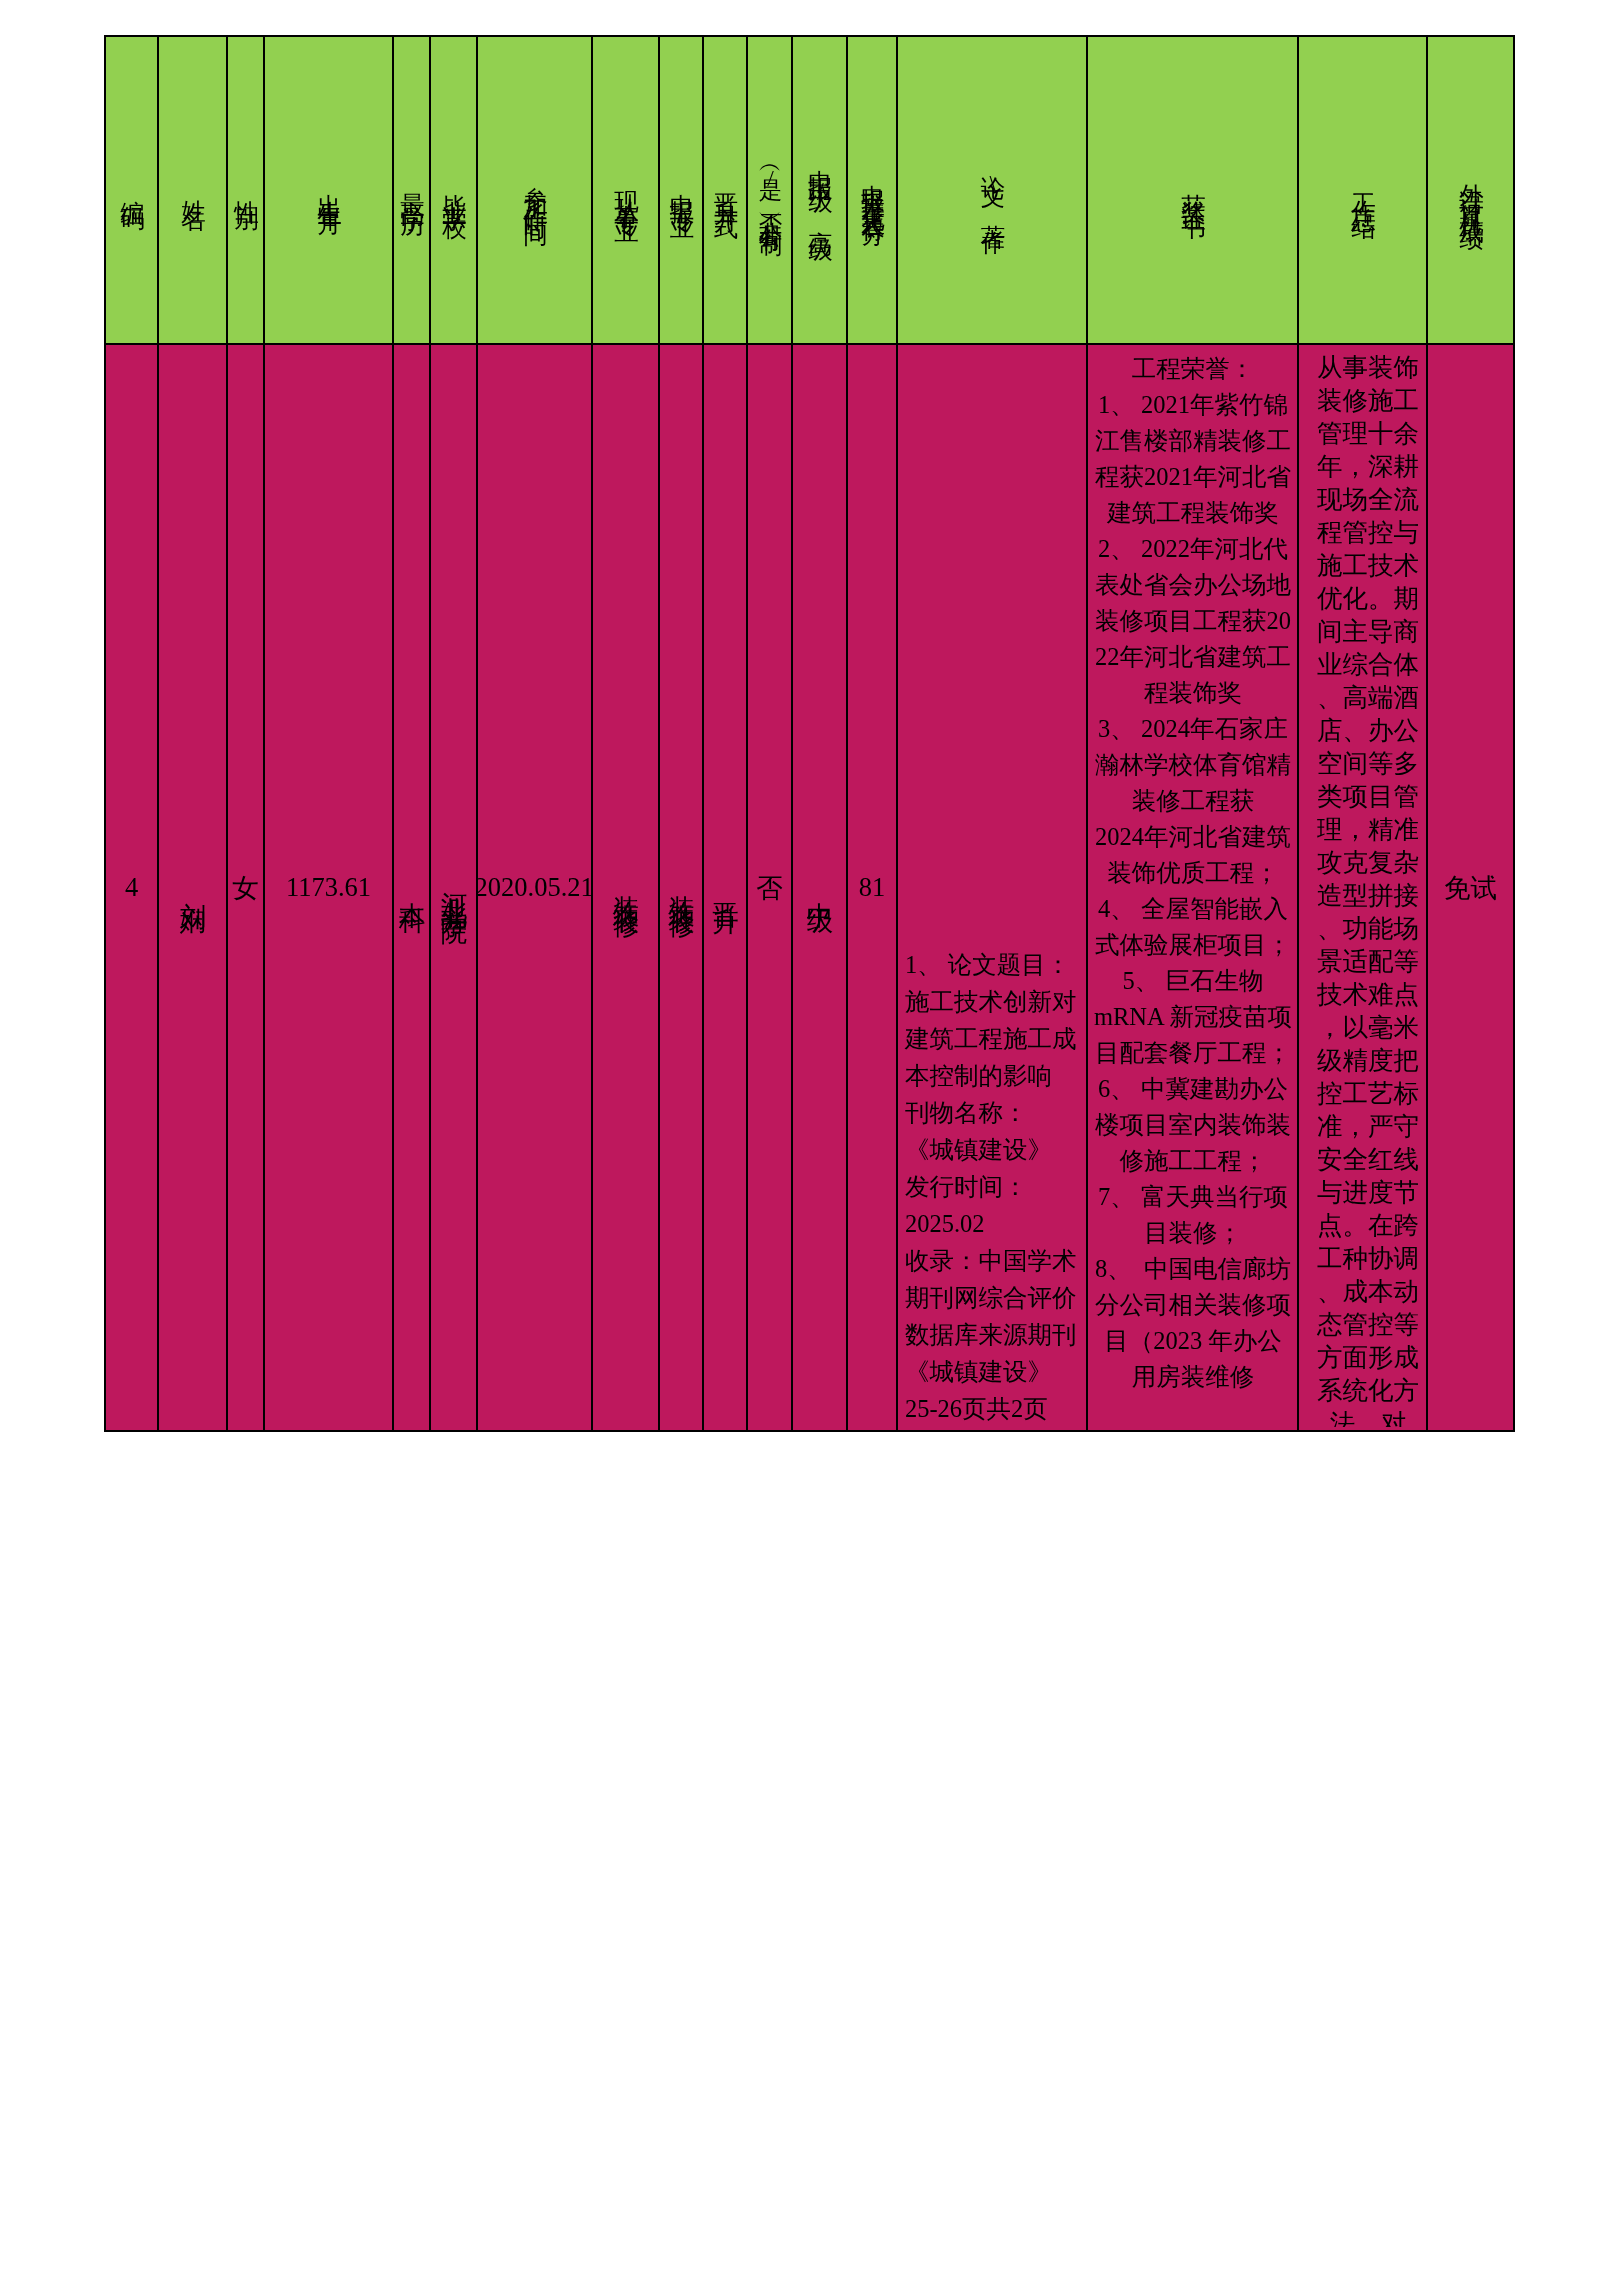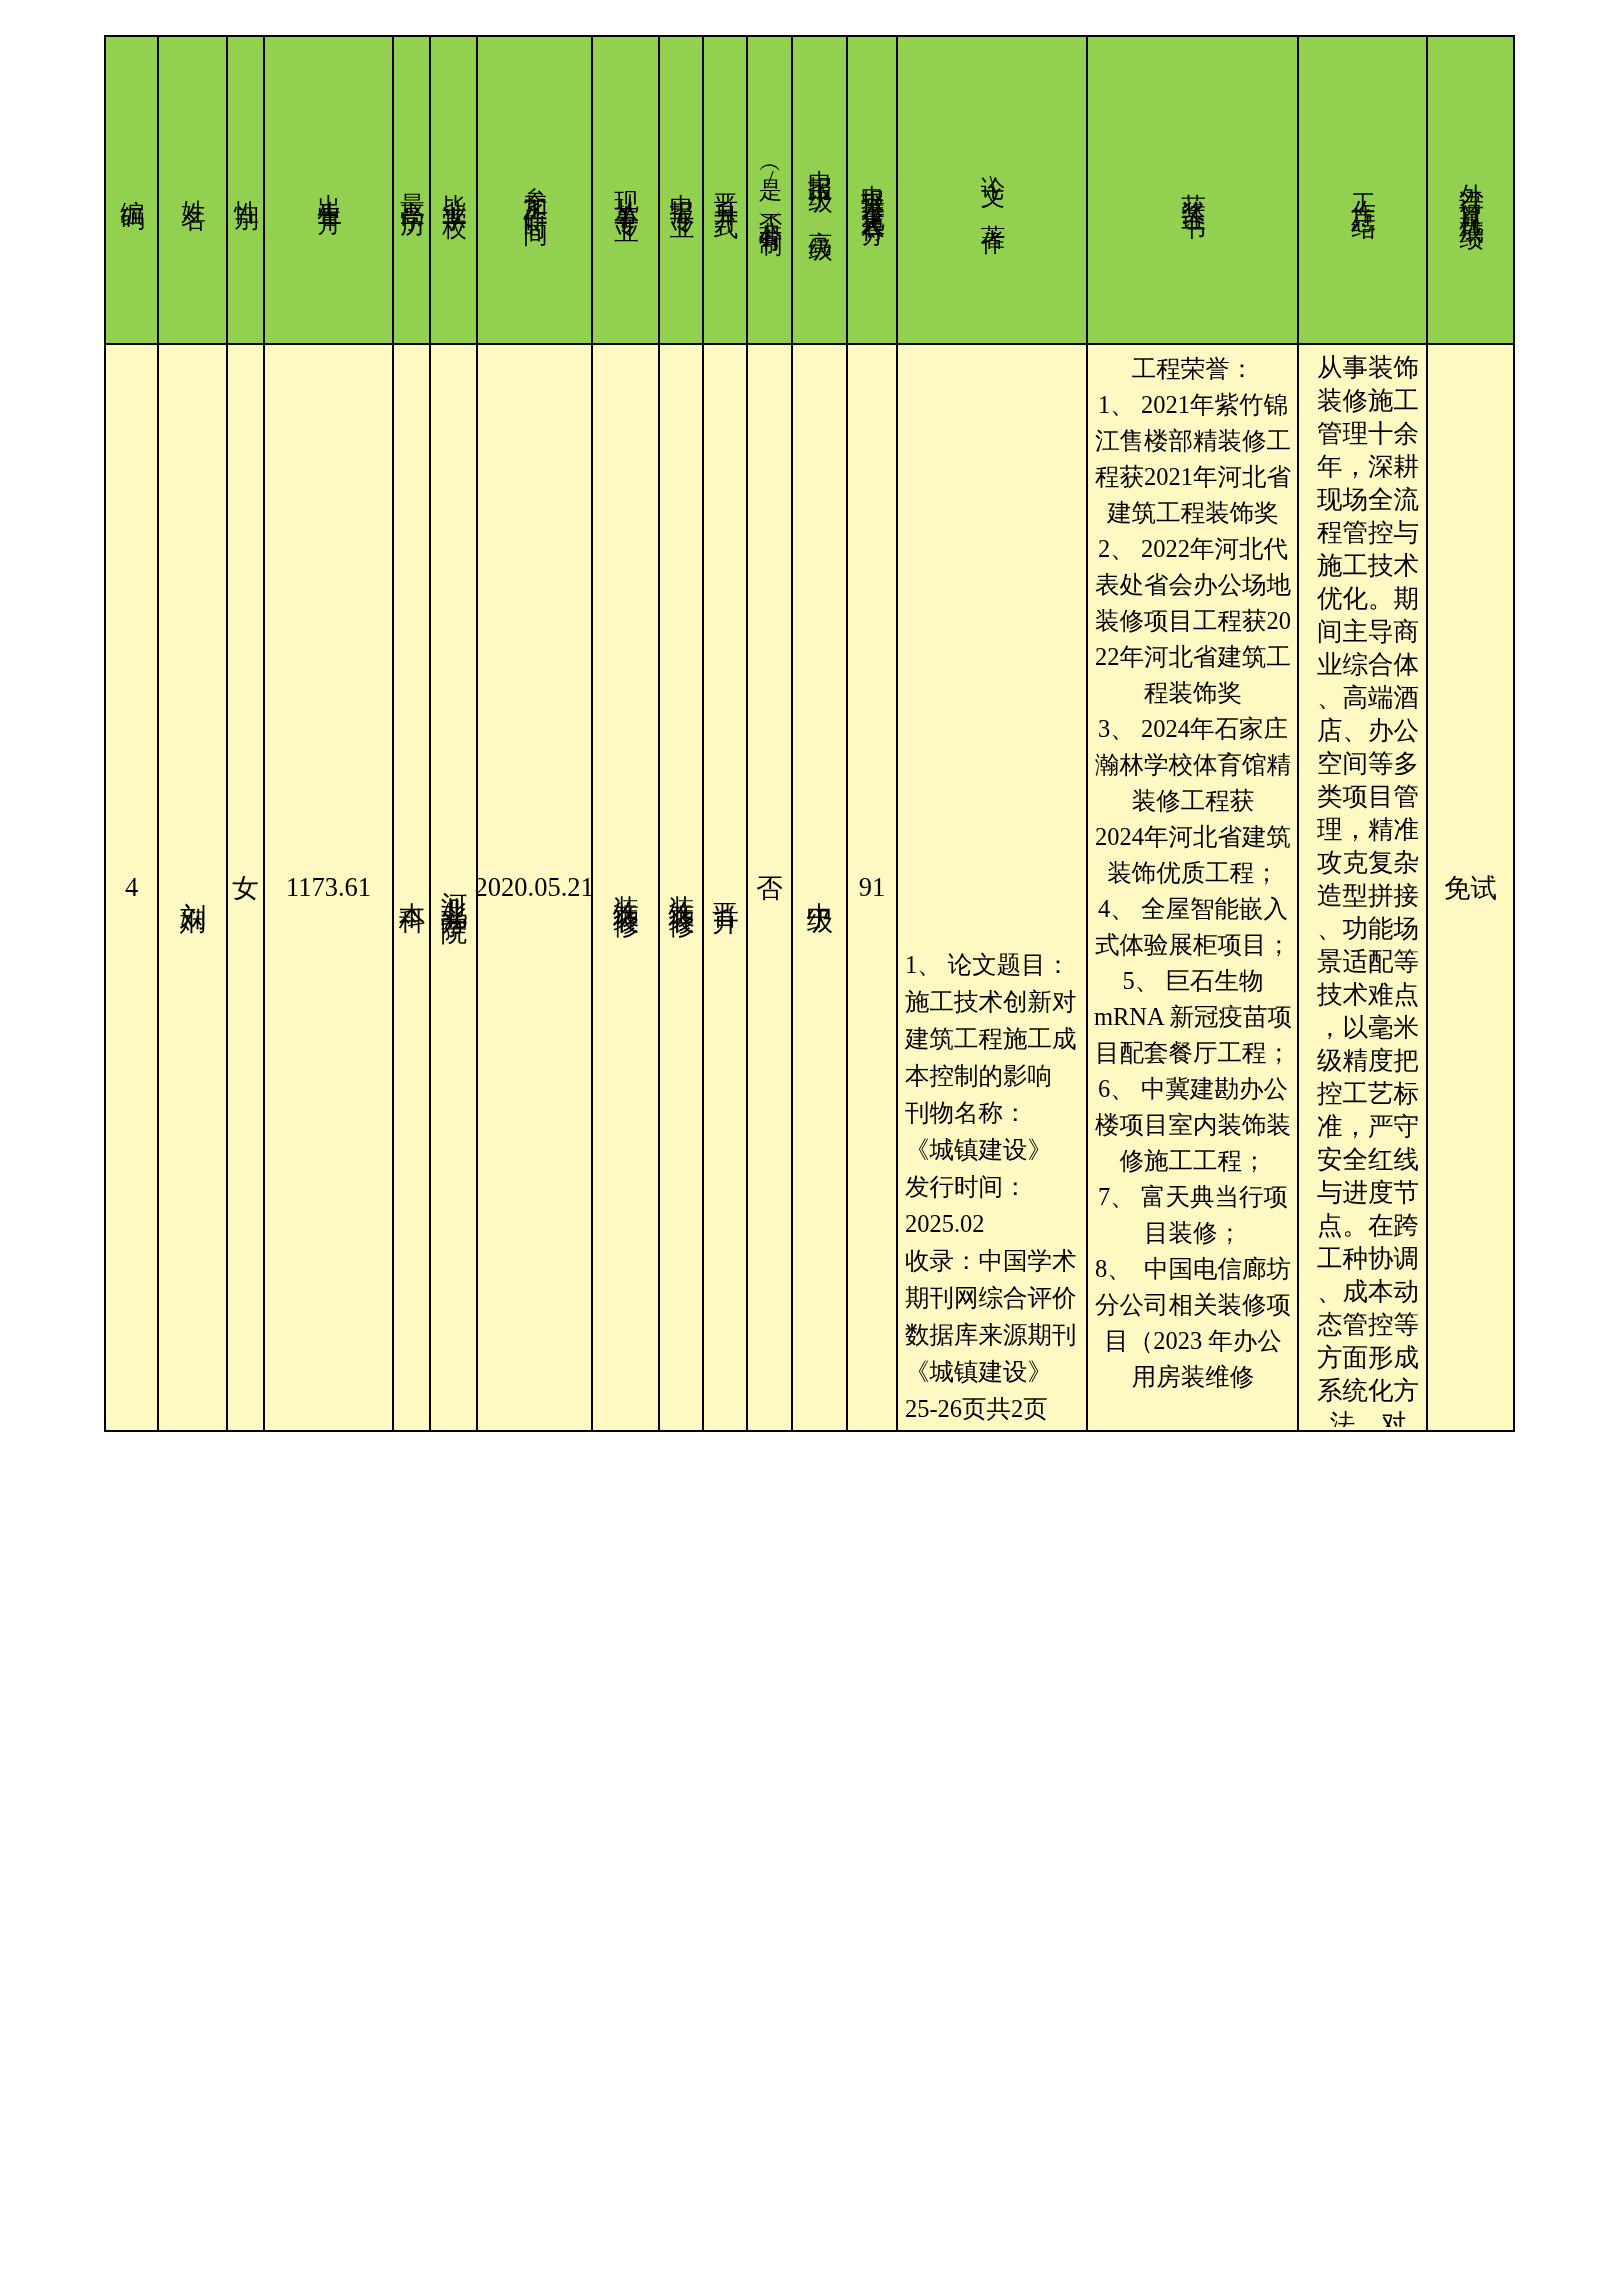--- a/index.html
+++ b/index.html
@@ -1,21 +1,21 @@
 <!DOCTYPE html>
 <html><head>
 <meta charset="utf-8">
 <style>
   html,body{margin:0;padding:0;background:#fff;}
   .page{position:relative;width:1620px;height:2292px;background:#ffffff;overflow:hidden;
         font-family:"Liberation Serif","DejaVu Serif",serif;color:#000;}
   table.sheet{position:absolute;left:104px;top:35px;border-collapse:collapse;table-layout:fixed;width:1409px;}
   table.sheet th, table.sheet td{border:2.9px solid #000;padding:0;overflow:hidden;}
   table.sheet th{background:#92d050;font-weight:normal;height:306px;text-align:center;vertical-align:middle;}
-  table.sheet td{background:#fef9c3;text-align:center;vertical-align:middle;height:1085px;}
+  table.sheet td{background:#be185d;text-align:center;vertical-align:middle;height:1085px;}
   .vh{writing-mode:vertical-rl;text-orientation:upright;letter-spacing:6.9px;
       font-size:24.5px;line-height:1.1;display:inline-block;}
   .vd{writing-mode:vertical-rl;text-orientation:upright;letter-spacing:5.9px;
       font-size:26.5px;line-height:1.1;display:inline-block;}
   .num{font-size:26.5px;}
   .datewrap{position:relative;width:109px;margin:18px auto;}
   .dateclip{position:relative;left:-7.8px;width:124px;overflow:hidden;white-space:nowrap;
             text-align:center;font-size:26.5px;}
   .longtd{vertical-align:top;text-align:left;}
   .clip{height:1076px;overflow:hidden;padding:2px 4.9px 0 5.9px;}
@@ -78,21 +78,21 @@
       <td>
         <div class="datewrap">
           <div class="dateclip">2020.05.21</div>
         </div>
       </td>
       <td><span class="vd">装饰装修</span></td>
       <td><span class="vd">装饰装修</span></td>
       <td><span class="vd">晋升</span></td>
       <td><span class="num">否</span></td>
       <td><span class="vd">中级</span></td>
-      <td><span class="num">91</span></td>
+      <td><span class="num">81</span></td>
       <td class="longtd">
         <div class="centerbox">
           <div class="papers">1、 论文题目：施工技术创新对建筑工程施工成本控制的影响
 刊物名称： 《城镇建设》
 发行时间：2025.02
 收录：中国学术期刊网综合评价数据库来源期刊《城镇建设》25-26页共2页</div>
         </div>
       </td>
       <td class="longtd">
         <div class="clip awards">工程荣誉：

